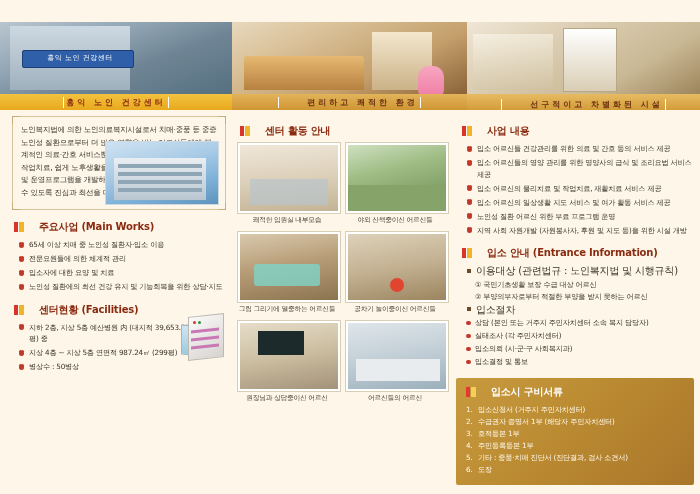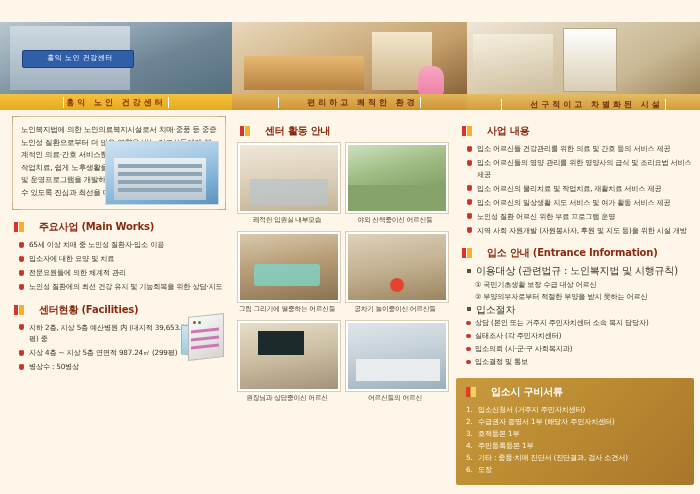--- a/index.html
+++ b/index.html
@@ -172,22 +172,22 @@
         <div class="bldg-photo"></div>
         <div class="spacer6"></div>
       </div>
 
       <div class="sec-head">
         <span class="sq"></span>
         <span class="sec-title">주요사업 (Main Works)</span>
       </div>
       <ul class="blist">
         <li>65세 이상 치매 중 노인성 질환자·입소 이용</li>
+        <li>전문요원들에 의한 체계적 관리</li>
         <li>입소자에 대한 요양 및 치료</li>
-        <li>전문요원들에 의한 체계적 관리</li>
         <li>노인성 질환에의 최선 건강 유지 및 기능회복을 위한 상담·지도</li>
       </ul>
 
       <div class="fac-wrap">
         <div class="sec-head">
           <span class="sq"></span>
           <span class="sec-title">센터현황 (Facilities)</span>
         </div>
         <ul class="blist">
           <li>지하 2층, 지상 5층 예산병원 内 (대지적 39,653.32㎡ (1,200평) 중</li>

